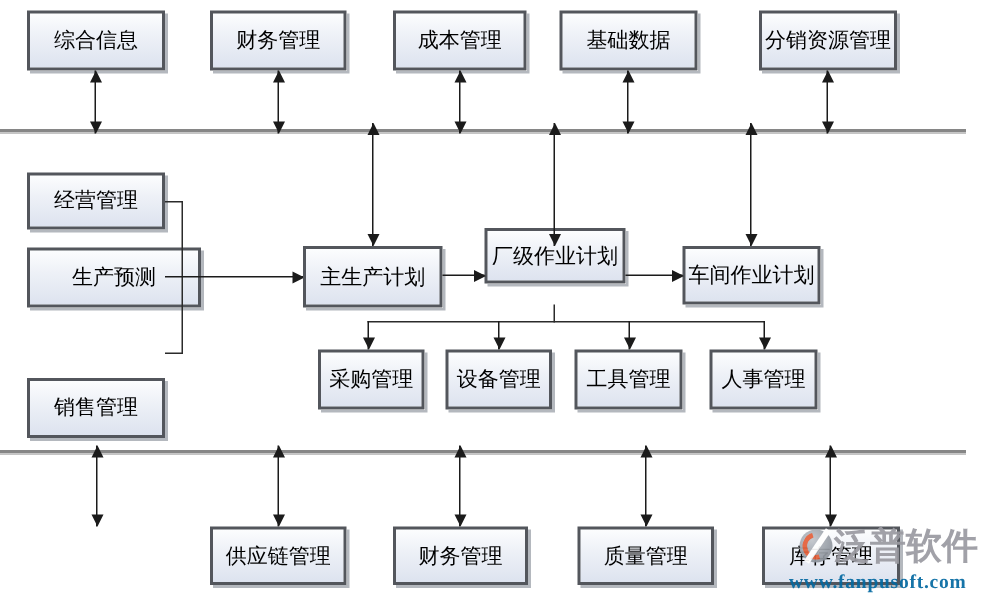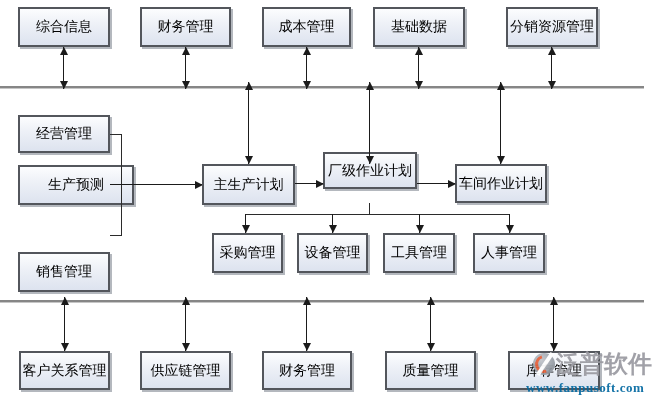--- a/index.html
+++ b/index.html
@@ -116,21 +116,20 @@
   <div class="node" style="left:297px;top:233px;width:71px;height:40px;">设备管理</div>
   <div class="node" style="left:383px;top:233px;width:72px;height:40px;">工具管理</div>
   <div class="node" style="left:473px;top:233px;width:72px;height:40px;">人事管理</div>
 
   <div class="va head-up head-down" style="left:64px;top:297px;height:54px;"></div>
   <div class="va head-up head-down" style="left:185px;top:297px;height:54px;"></div>
   <div class="va head-up head-down" style="left:306px;top:297px;height:54px;"></div>
   <div class="va head-up head-down" style="left:430px;top:297px;height:54px;"></div>
   <div class="va head-up head-down" style="left:553px;top:297px;height:54px;"></div>
 
-  <div class="node" style="left:19px;top:351px;width:91px;height:39px;">客户关系管理</div>
   <div class="node" style="left:140px;top:351px;width:91px;height:39px;">供应链管理</div>
   <div class="node" style="left:262px;top:351px;width:90px;height:39px;">财务管理</div>
   <div class="node" style="left:385px;top:351px;width:91px;height:39px;">质量管理</div>
   <div class="node" style="left:508px;top:351px;width:92px;height:39px;">库存管理</div>
 
   <div class="wm">
     <div class="wm-logo"></div>
     <div class="wm-brand">泛普软件</div>
     <div class="wm-url">www.fanpusoft.com</div>
   </div>

